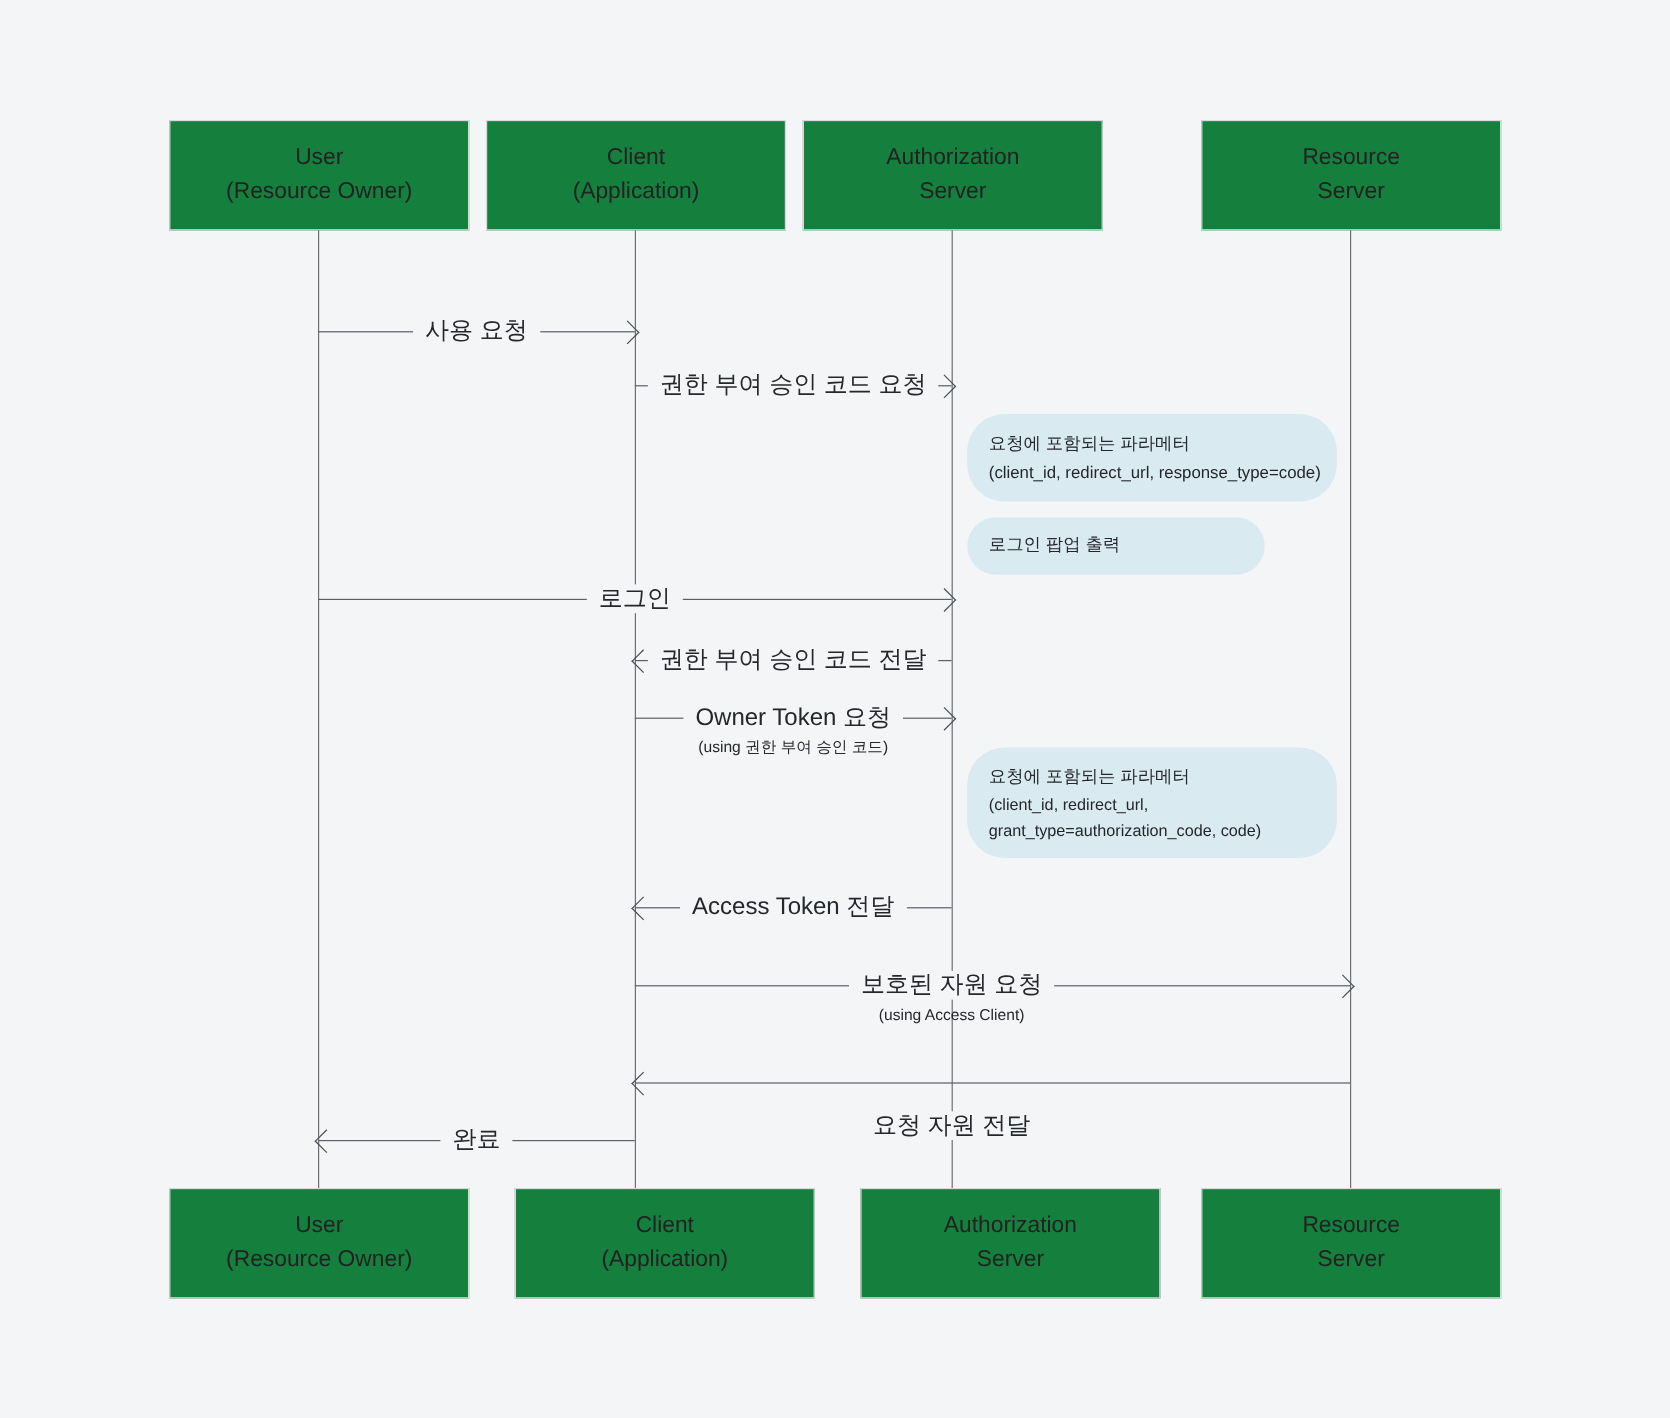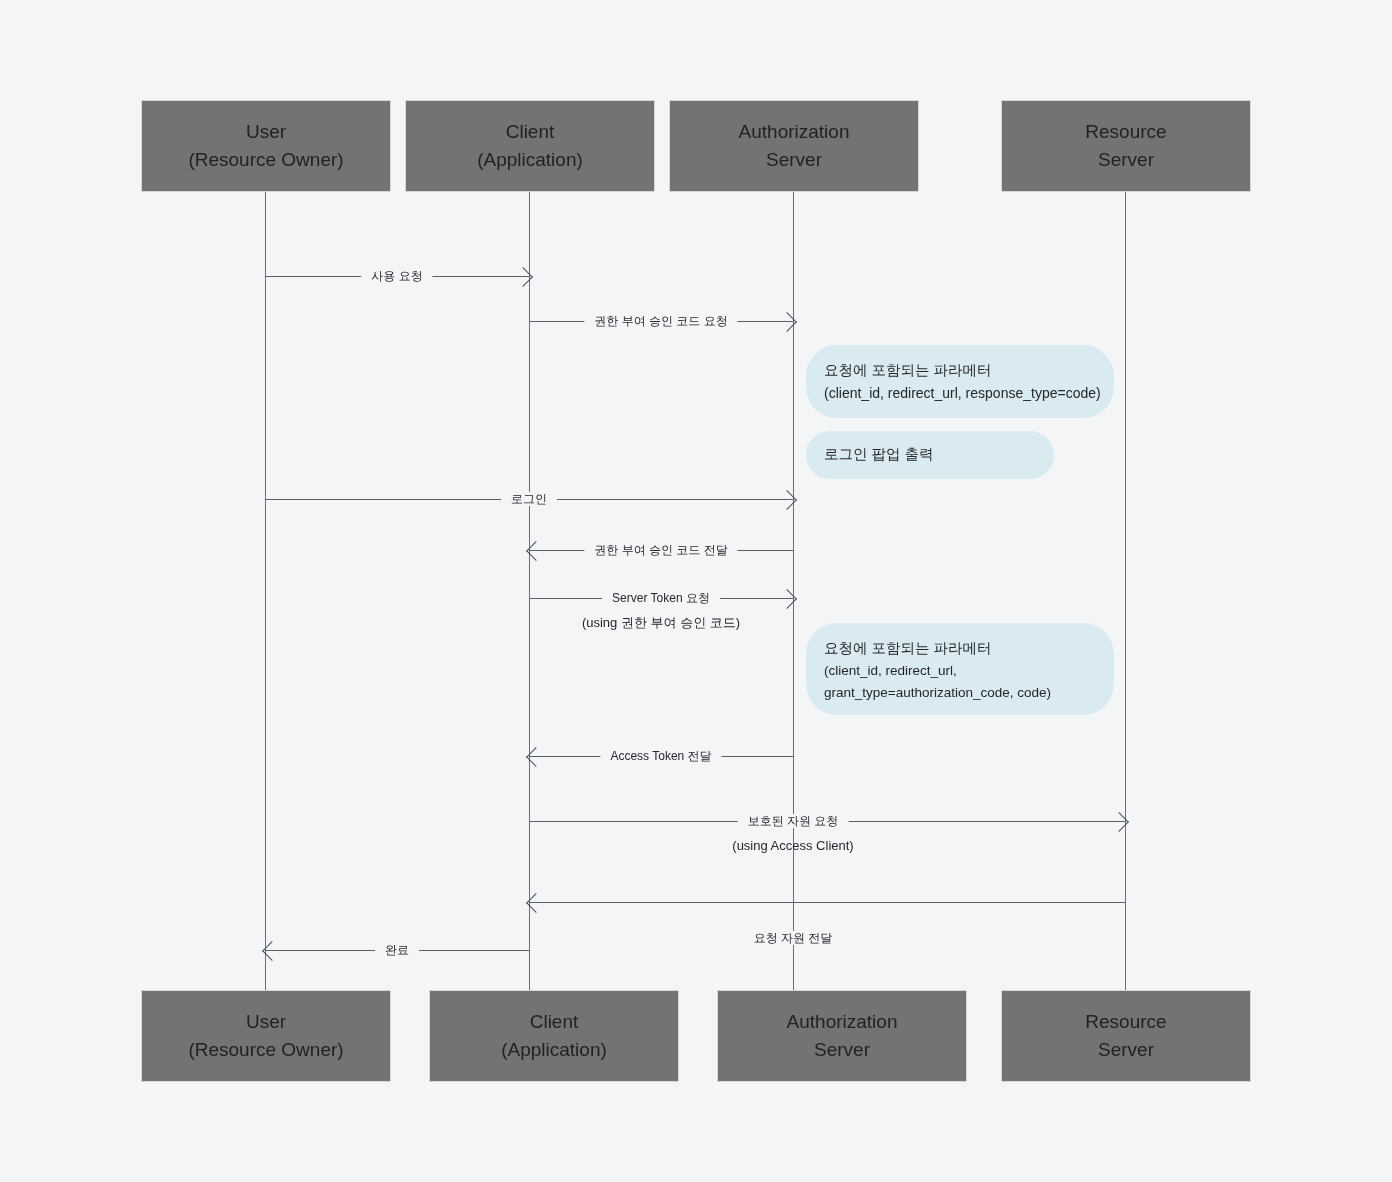--- a/index.html
+++ b/index.html
@@ -15,21 +15,21 @@
     overflow: hidden;
   }
   #diagram {
     position: relative;
     width: 1392px;
     height: 1182px;
   }
   
   .actor-box {
     position: absolute;
-    background: #737373;
+    background: #15803d;
     border: 1px solid #d5d7da;
     box-sizing: border-box;
     display: flex;
     flex-direction: column;
     align-items: center;
     justify-content: center;
     font-size: 19px;
     line-height: 1.45;
     color: #222;
     text-align: center;
@@ -56,21 +56,21 @@
     border-top: 1px solid #4a4e55;
     border-right: 1px solid #4a4e55;
   }
   .arrowhead.right { transform: rotate(45deg); }
   .arrowhead.left  { transform: rotate(-135deg); }
 
   .msg-label {
     position: absolute;
     background: #f4f5f7;
     padding: 0 10px;
-    font-size: 12px;
+    font-size: 20px;
     line-height: 1.2;
     color: #24272b;
     white-space: nowrap;
     text-align: center;
     transform: translate(-50%, -50%);
   }
   .msg-sublabel {
     position: absolute;
     font-size: 13px;
     line-height: 1.2;
@@ -146,21 +146,21 @@
   <div class="msg" style="left:265px; top:499px; width:528px;"></div>
   <div class="arrowhead right" style="left:780px; top:492.5px;"></div>
   <div class="msg-label" style="left:529px; top:499px;text-align:right;">로그인</div>
 
   <div class="msg" style="left:529px; top:550px; width:264px;"></div>
   <div class="arrowhead left" style="left:529px; top:543.5px;"></div>
   <div class="msg-label" style="left:661px; top:550px;">권한 부여 승인 코드 전달</div>
 
   <div class="msg" style="left:529px; top:598px; width:264px;"></div>
   <div class="arrowhead right" style="left:780px; top:591.5px;"></div>
-  <div class="msg-label" style="left:661px; top:598px;">Server Token 요청</div>
+  <div class="msg-label" style="left:661px; top:598px;">Owner Token 요청</div>
   <div class="msg-sublabel" style="left:661px; top:615px;">(using 권한 부여 승인 코드)</div>
 
   <div class="msg" style="left:529px; top:756px; width:264px;"></div>
   <div class="arrowhead left" style="left:529px; top:749.5px;"></div>
   <div class="msg-label" style="left:661px; top:756px;">Access Token 전달</div>
 
   <div class="msg" style="left:529px; top:821px; width:596px;"></div>
   <div class="arrowhead right" style="left:1112px; top:814.5px;"></div>
   <div class="msg-label" style="left:793px; top:821px;">보호된 자원 요청</div>
   <div class="msg-sublabel" style="left:793px; top:838px;">(using Access Client)</div>

